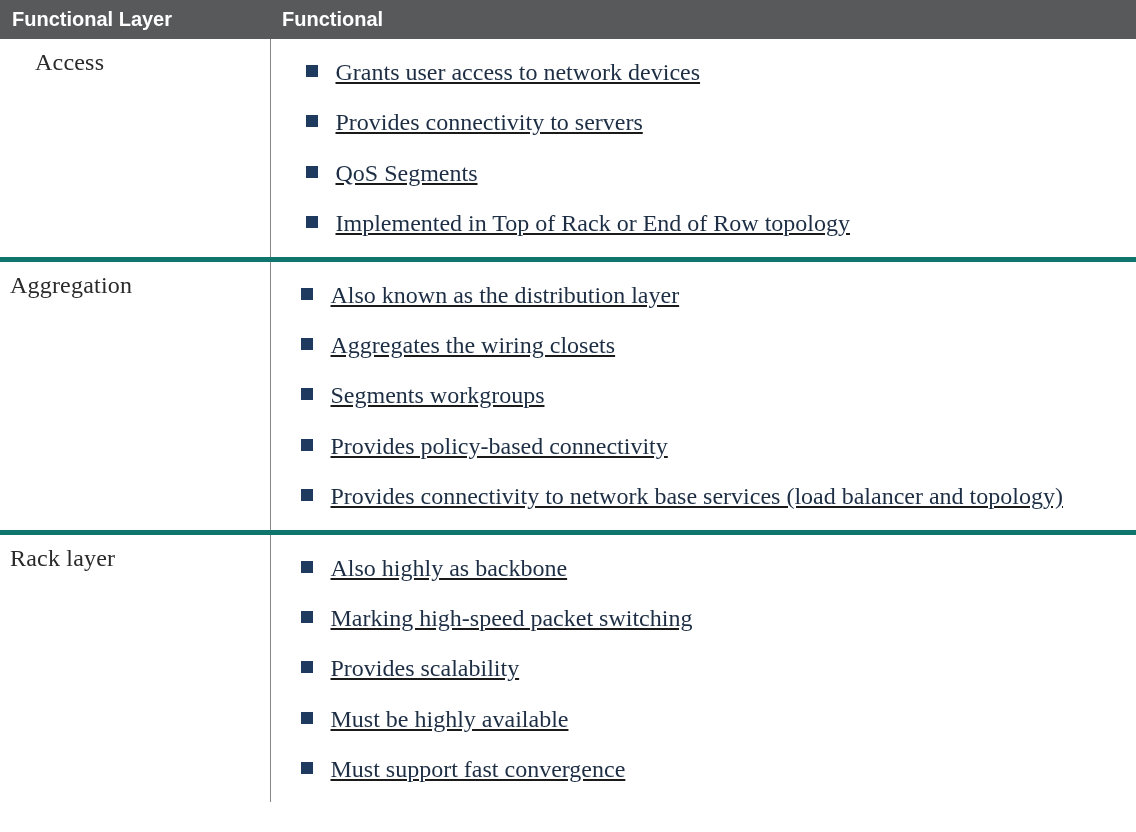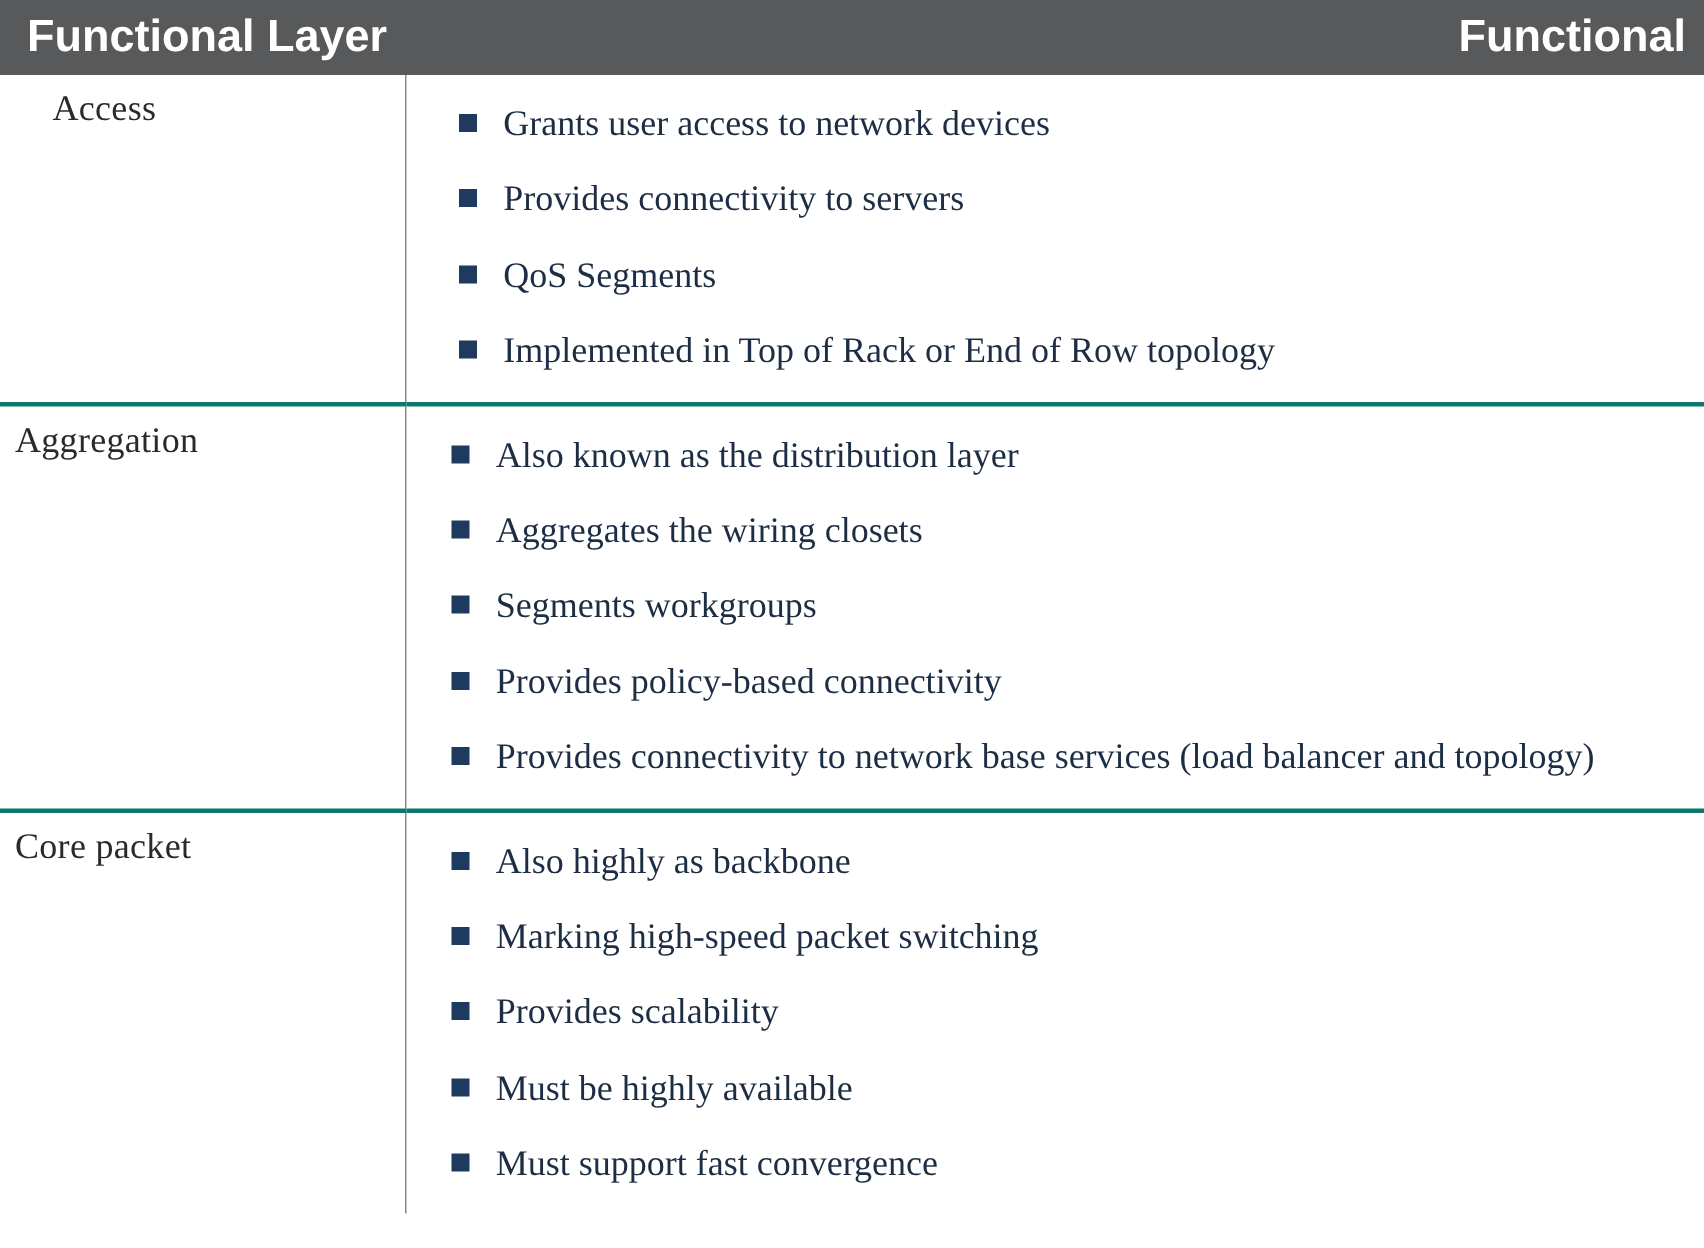--- a/index.html
+++ b/index.html
@@ -19,49 +19,50 @@
       border-collapse: collapse;
       table-layout: fixed;
     }
     thead tr {
       background-color: #58595b;
     }
     thead th {
       color: #ffffff;
       font-family: Arial, Helvetica, sans-serif;
       font-weight: bold;
-      font-size: 30px;
-      text-align: right;
+      font-size: 20px;
+      text-align: left;
       padding: 8px 12px;
     }
     thead th:first-child {
       width: 270px;
     }
     tbody td {
       vertical-align: top;
       font-size: 24px;
       color: #1a1a1a;
-      border-top: 3px solid #0f766e;
+      border-top: 5px solid #0f766e;
     }
     tbody tr:first-child td {
       border-top: none;
       padding-left: 35px;
     }
     tbody td.layer-name {
       padding: 10px 12px 10px 10px;
       border-right: 1px solid #888888;
       font-family: Georgia, 'Times New Roman', serif;
       color: #2a2a2a;
       letter-spacing: 0.2px;
     }
     tbody td.layer-desc {
       padding: 8px 20px 8px 30px;
     }
     ul.bullets {
       list-style: none;
+      text-decoration: underline;
     }
     ul.bullets li {
       position: relative;
       padding: 9px 0 9px 30px;
       font-family: Georgia, 'Times New Roman', serif;
       color: #1d2e44;
       font-size: 24px;
       line-height: 1.35;
     }
     ul.bullets li::before {
@@ -102,21 +103,21 @@
         <ul class="bullets">
           <li>Also known as the distribution layer</li>
           <li>Aggregates the wiring closets</li>
           <li>Segments workgroups</li>
           <li>Provides policy-based connectivity</li>
           <li>Provides connectivity to network base services (load balancer and topology)</li>
         </ul>
       </td>
     </tr>
     <tr>
-      <td class="layer-name">Core packet</td>
+      <td class="layer-name">Rack layer</td>
       <td class="layer-desc">
         <ul class="bullets">
           <li>Also highly as backbone</li>
           <li>Marking high-speed packet switching</li>
           <li>Provides scalability</li>
           <li>Must be highly available</li>
           <li>Must support fast convergence</li>
         </ul>
       </td>
     </tr>

